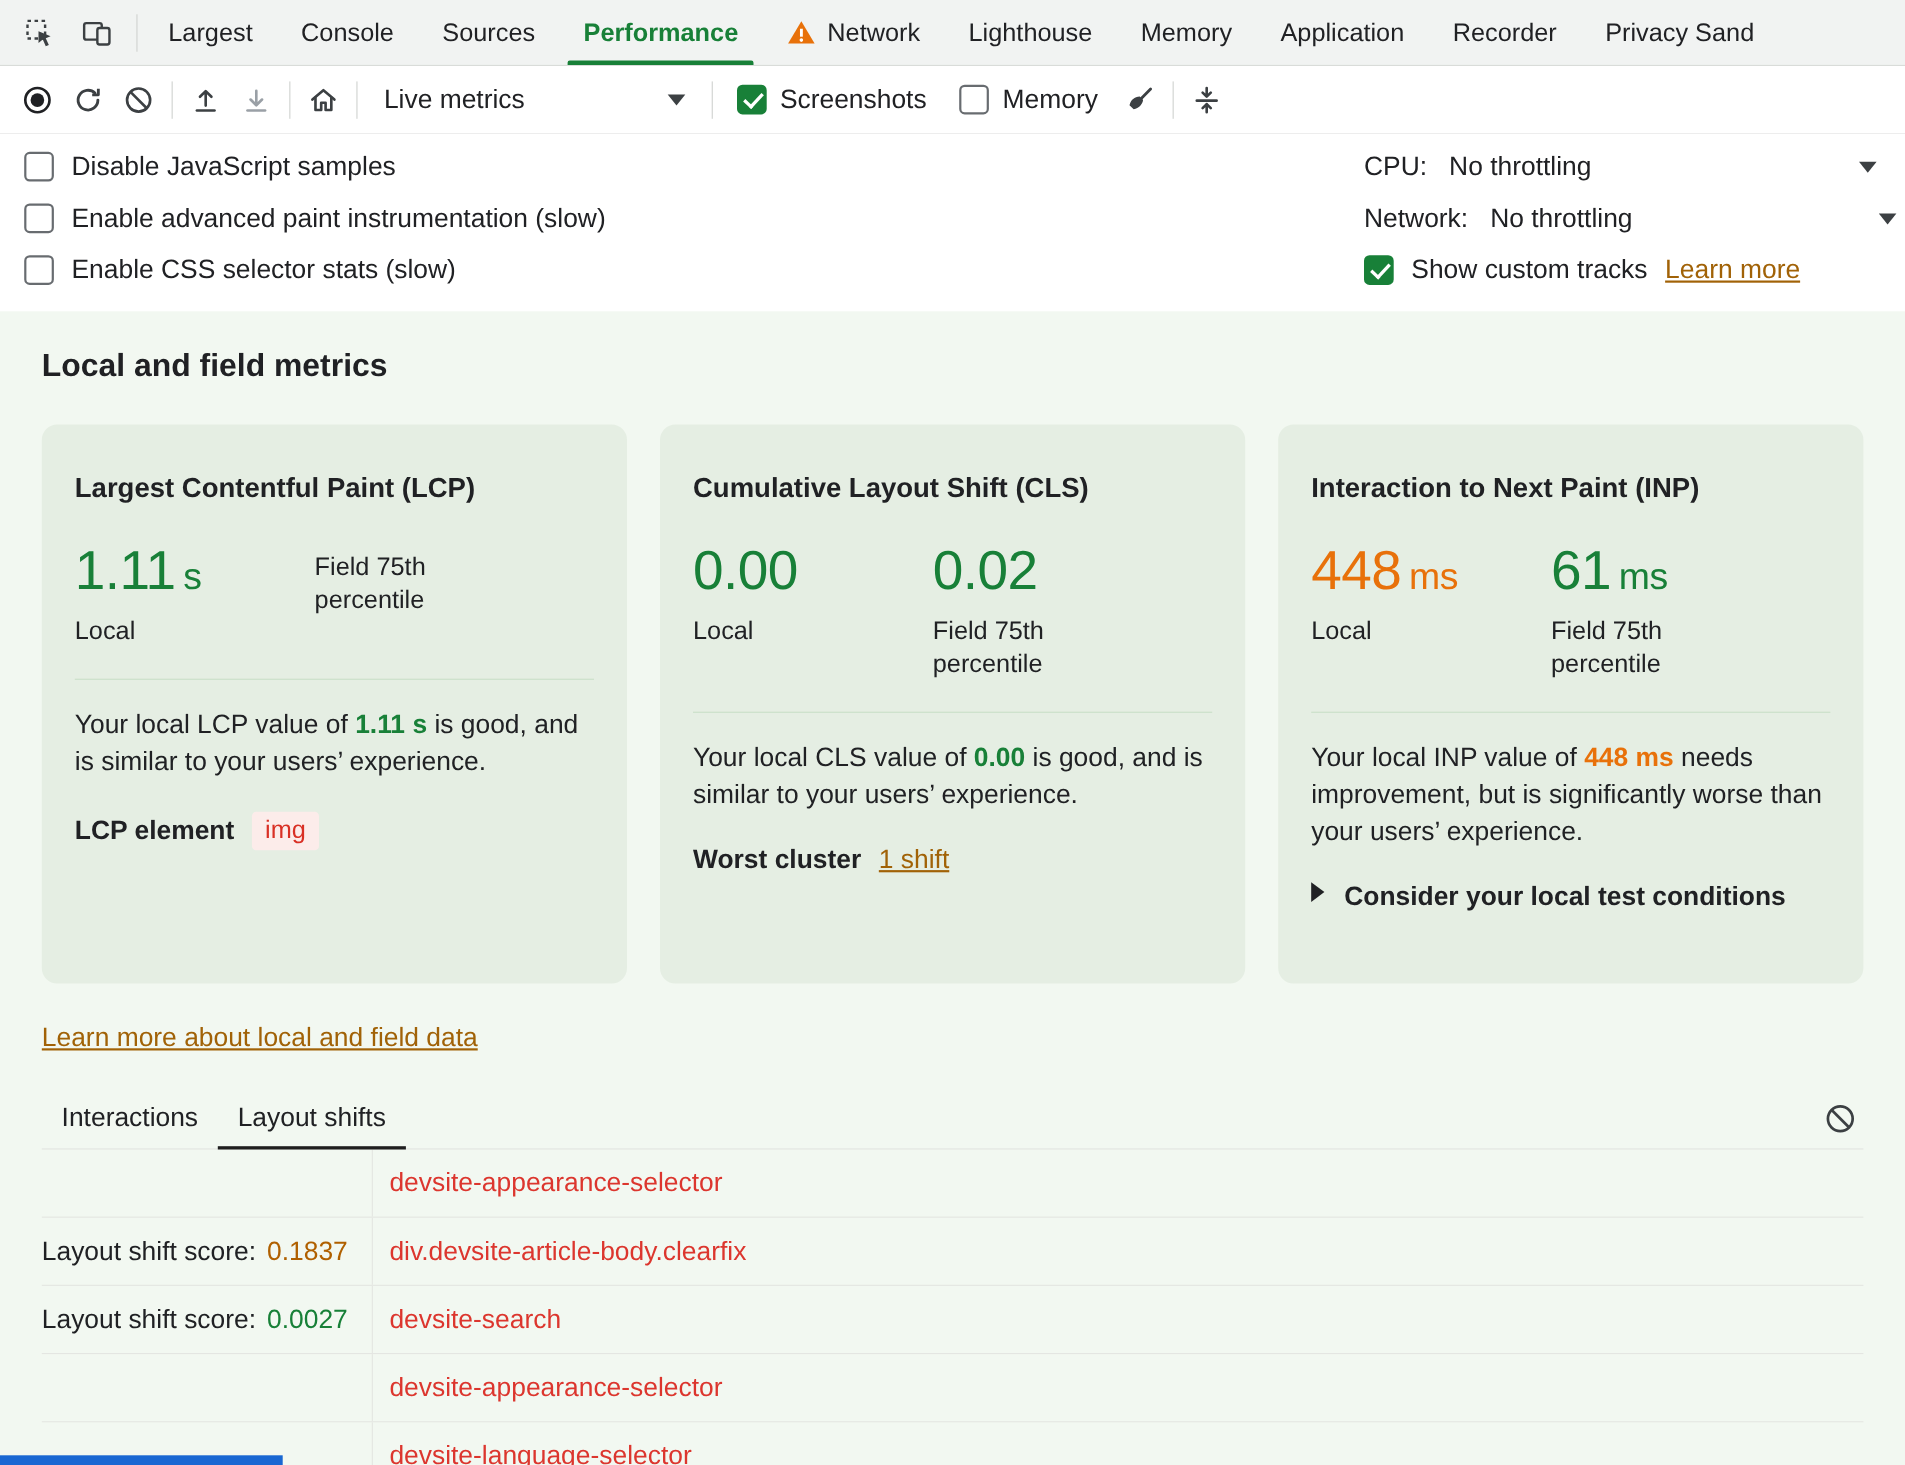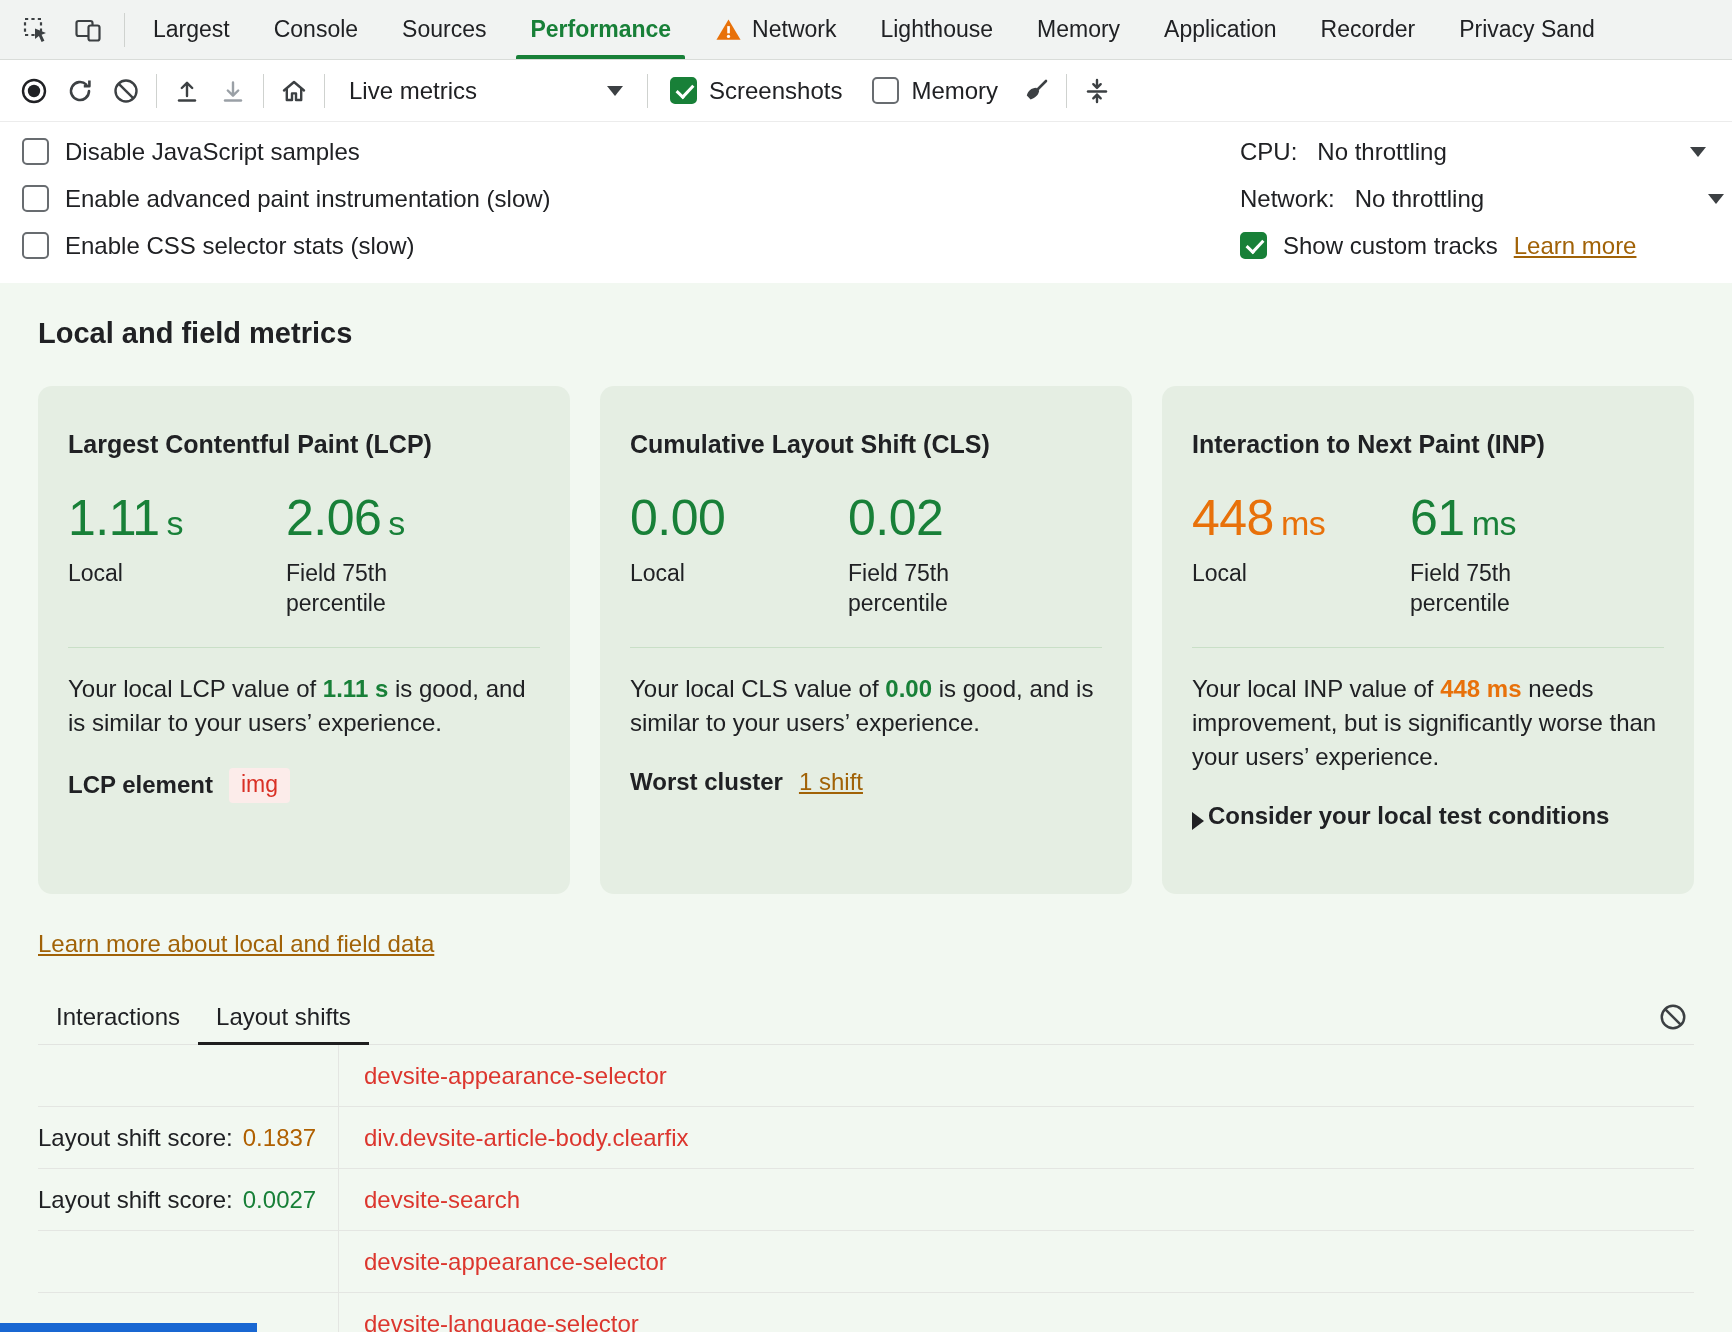--- a/index.html
+++ b/index.html
@@ -56,32 +56,32 @@
   .big .unit { font-size:34px; margin-left:7px; }
   .big.warn { color:#e8710a; }
   .val-label { font-size:23px; margin-top:12px; max-width:150px; line-height:1.3; }
   .card-divider { border:none; border-top:1px solid #c9dfc7; margin:28px 0 24px; }
   .card-desc { font-size:24px; line-height:1.42; margin:0 0 28px; }
   .desc-val { font-weight:700; color:#188038; }
   .desc-val.warn { color:#e8710a; }
   .card-footer { display:flex; align-items:center; gap:16px; font-size:24px; }
   .footer-label { font-weight:600; }
   .chip { color:#d93025; background:#fcecea; border-radius:4px; padding:3px 12px 5px; font-size:23px; }
-  .disclosure { display:flex; align-items:flex-end; gap:4px; font-size:24px; font-weight:600; margin:2px 0 30px; cursor:pointer; }
+  .disclosure { display:flex; align-items:flex-start; gap:18px; font-size:24px; font-weight:600; margin:2px 0 30px; cursor:pointer; }
   .tri-right { width:0; height:0; border-top:9px solid transparent; border-bottom:9px solid transparent; border-left:12px solid #202124; flex:none; }
   .learn-link { display:inline-block; font-size:24px; margin-top:36px; }
 
   
   .log-tabs { display:flex; align-items:center; margin-top:32px; border-bottom:1px solid #e2e4e0; }
   .log-tab { font-size:24px; font-weight:500; padding:13px 18px; position:relative; cursor:pointer; }
   .log-tab.active::after { content:""; position:absolute; left:0; right:0; bottom:-1px; height:3px; background:#1f1f1f; }
   .log-clear { margin-left:auto; margin-right:6px; cursor:pointer; display:flex; align-items:center; }
   .shift-row { display:flex; align-items:stretch; height:62px; border-bottom:1px solid #e4e6e2; font-size:24px; }
   .row-left { width:300px; flex:none; display:flex; align-items:center; gap:10px; }
-  .row-right { flex:1; border-left:1px solid #e4e6e2; padding-left:25px; display:flex; align-items:center; }
+  .row-right { flex:1; border-left:1px solid #e4e6e2; padding-left:15px; display:flex; align-items:center; }
   .score-warn { color:#b06000; }
   .score-good { color:#188038; }
   .devsite-link { color:#dc362e; cursor:pointer; }
 
   .blue-bar { position:absolute; left:0; bottom:0; width:257px; height:9px; background:#1967d2; }
 
   svg { display:block; }
 </style>
 </head>
 <body>
@@ -273,21 +273,20 @@
     <div class="cards">
 
       <div class="card">
         <div class="card-title">Largest Contentful Paint (LCP)</div>
         <div class="vals">
           <div class="val-col">
             <div class="big"><span>1.11</span><span class="unit">s</span></div>
             <div class="val-label">Local</div>
           </div>
           <div class="val-col">
-            <div class="big"><span>2.06</span><span class="unit">s</span></div>
             <div class="val-label">Field 75th percentile</div>
           </div>
         </div>
         <hr class="card-divider">
         <p class="card-desc"><span>Your local LCP value of </span><span class="desc-val">1.11 s</span><span> is good, and is similar to your users’ experience.</span></p>
         <div class="card-footer">
           <span class="footer-label">LCP element</span>
           <span class="chip">img</span>
         </div>
       </div>

